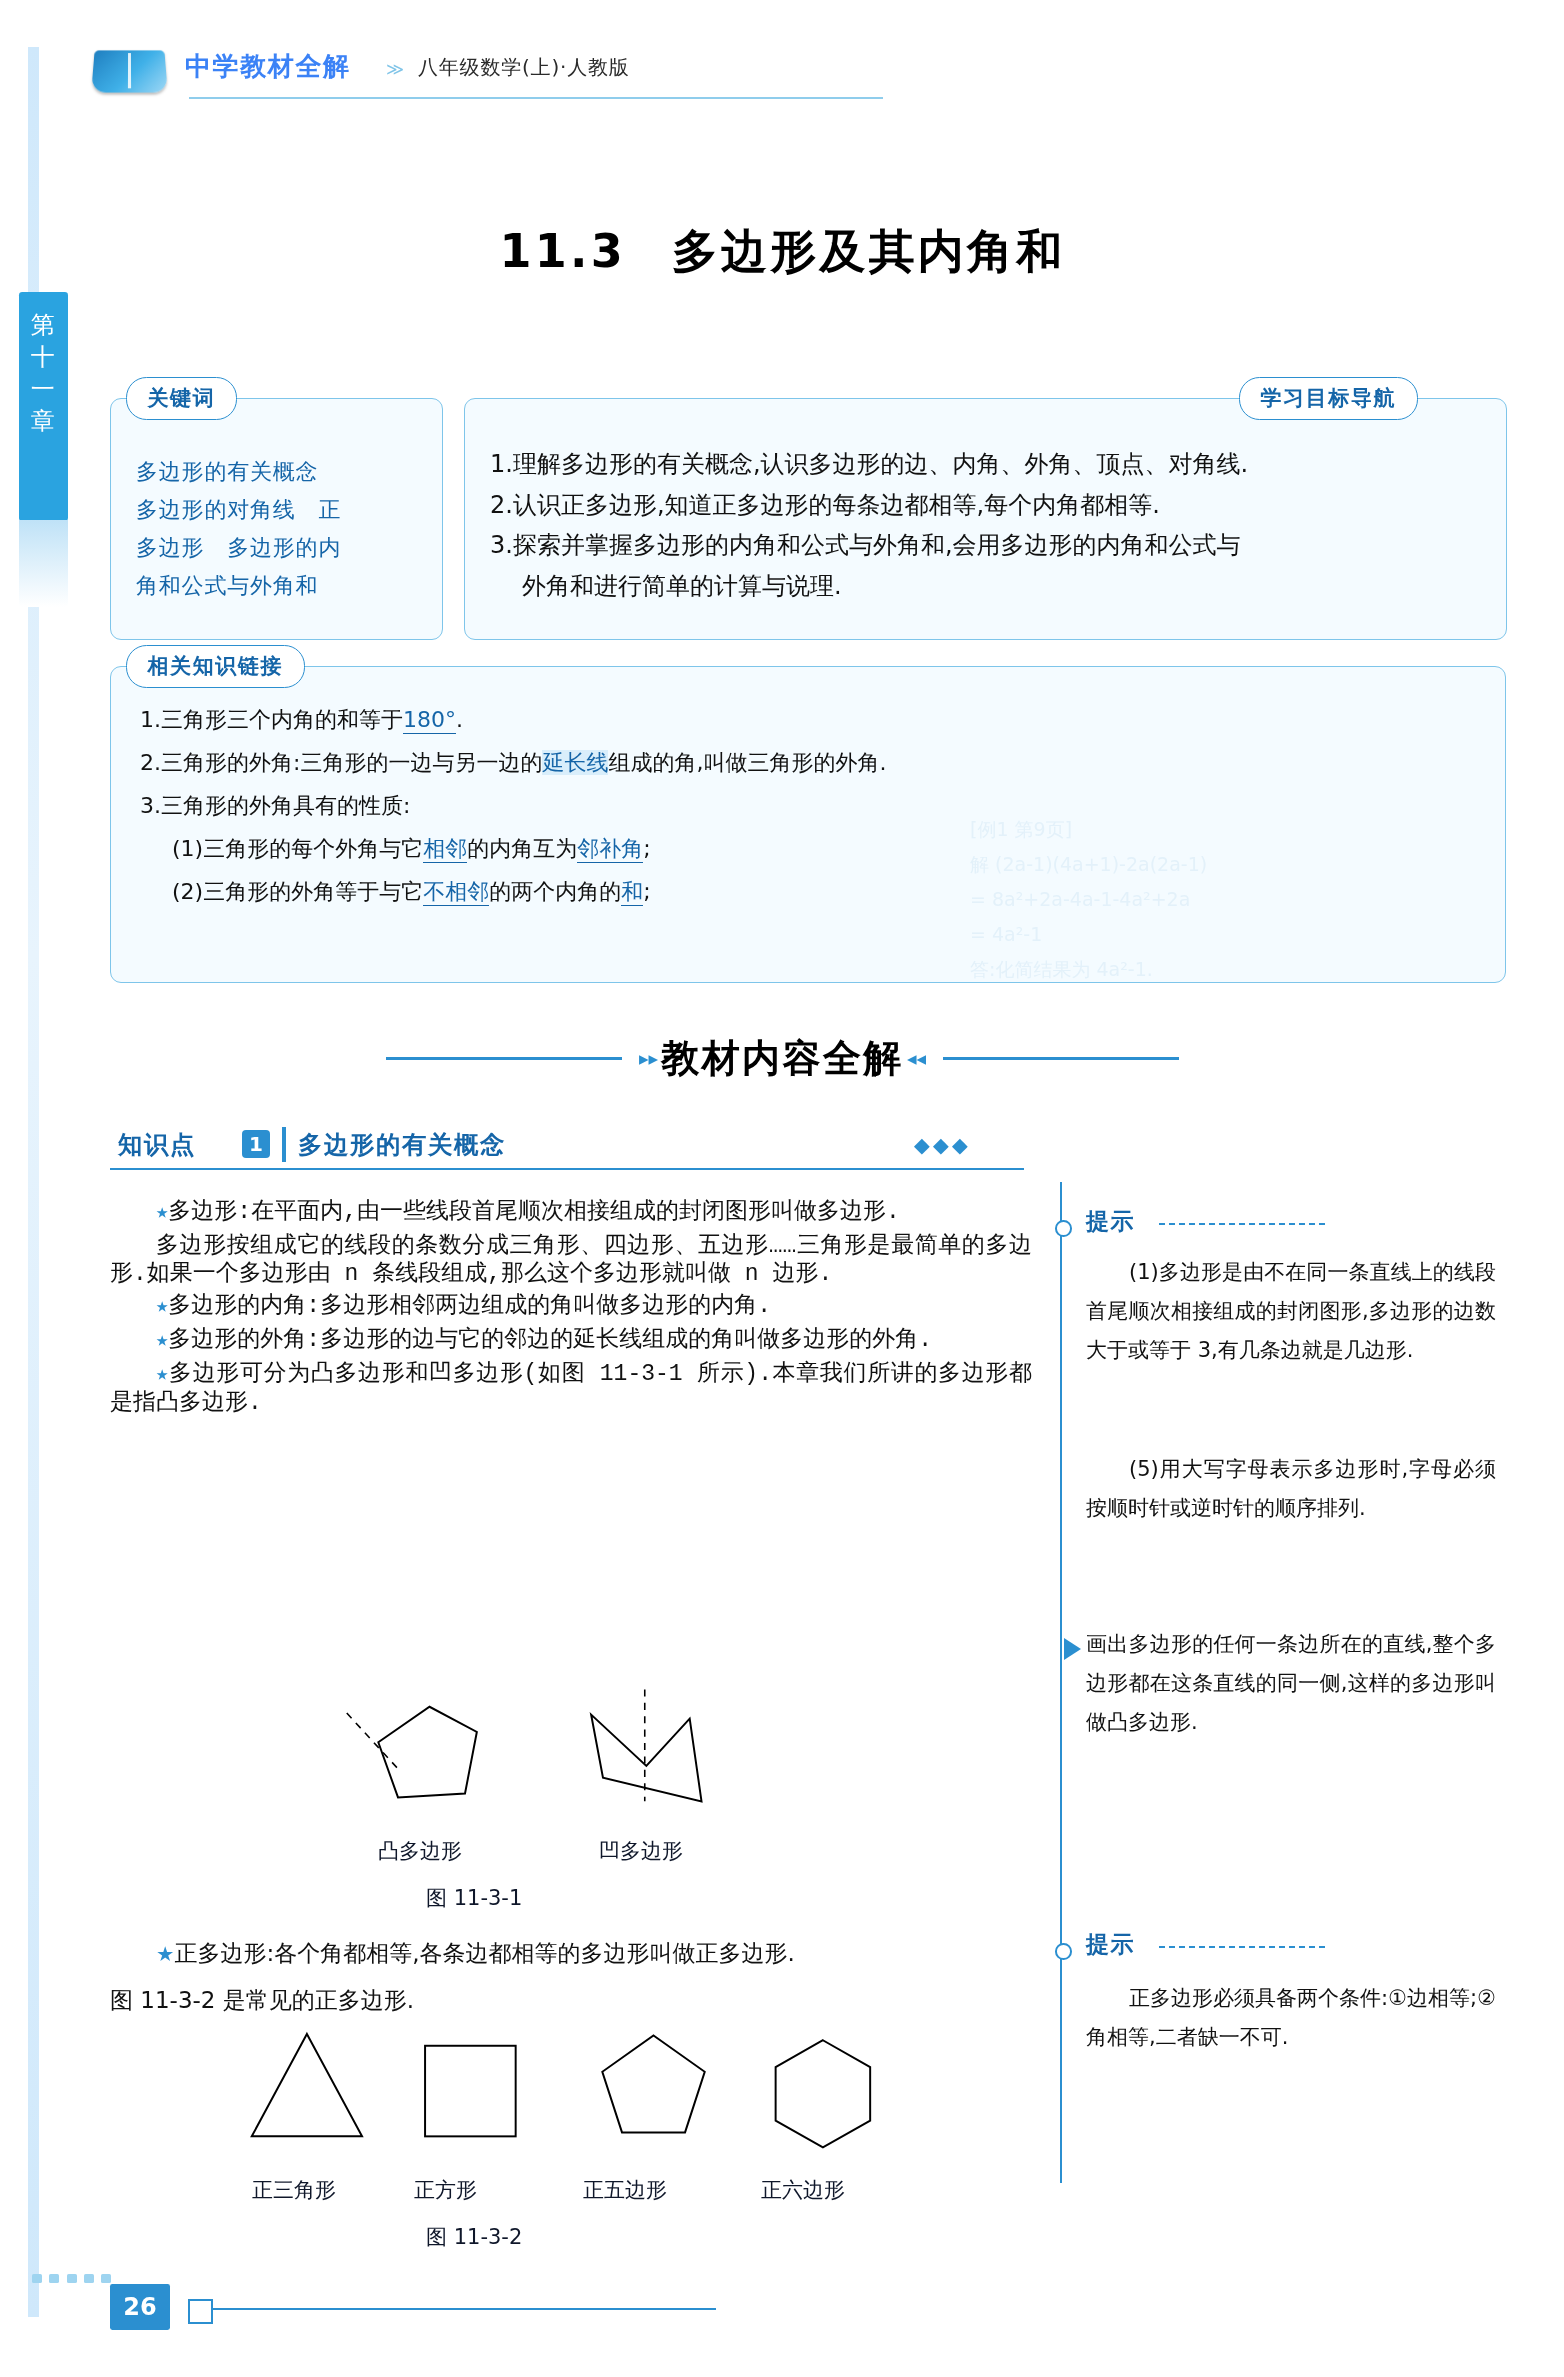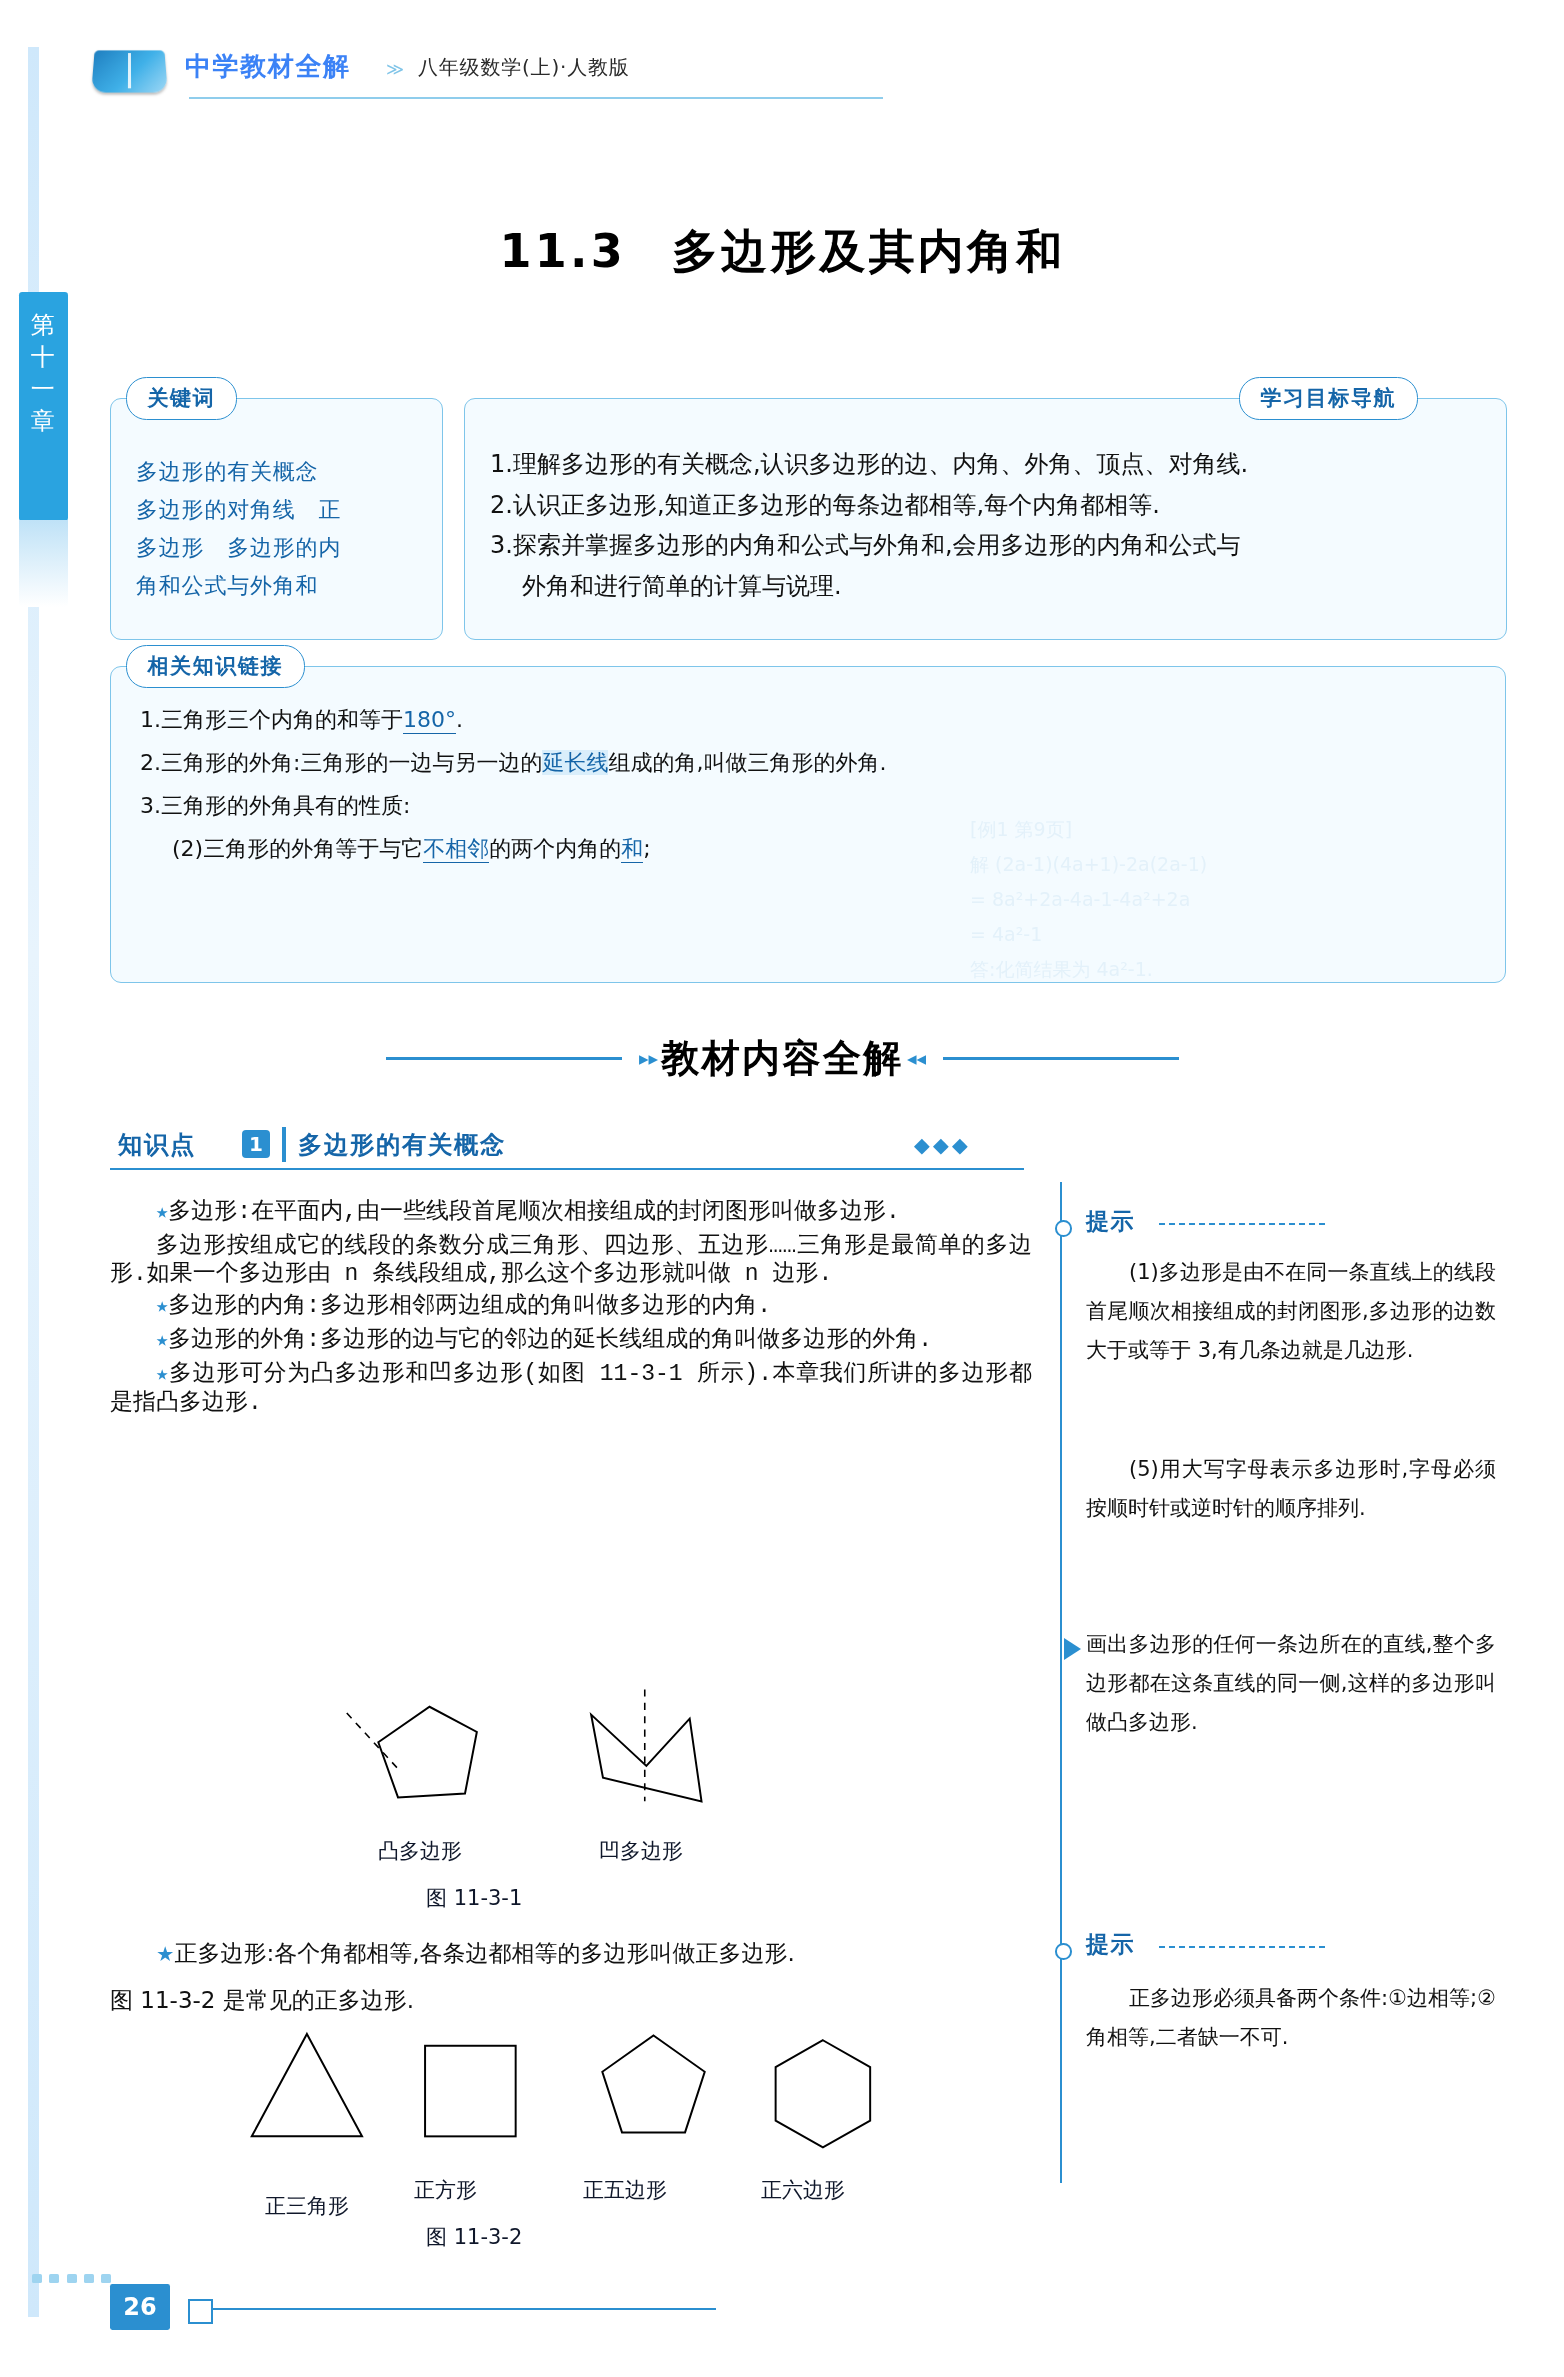--- a/index.html
+++ b/index.html
@@ -525,20 +525,23 @@
   </div>
   <div class="rel-list">
     <div>
       <span>1.三角形三个内角的和等于</span><span class="blue-u">180°</span><span>.</span>
     </div>
     <div>
       <span>2.三角形的外角:三角形的一边与另一边的</span><span class="blue-hl">延长线</span><span>组成的角,叫做三角形的外角.</span>
     </div>
     <div>3.三角形的外角具有的性质:</div>
     <div class="sub">
+      <span>(1)三角形的每个外角与它</span><span class="blue-u">相邻</span><span>的内角互为</span><span class="blue-u">邻补角</span><span>;</span>
+    </div>
+    <div class="sub">
       <span>(2)三角形的外角等于与它</span><span class="blue-u">不相邻</span><span>的两个内角的</span><span class="blue-u">和</span><span>;</span>
     </div>
   </div>
 
   <div class="banner">
     <span class="banner-line-l"></span><span class="tri">▸▸</span><span class="banner-title">教材内容全解</span><span class="tri">◂◂</span><span class="banner-line-r"></span>
   </div>
 
   <div class="kp-wrap">
     <div class="kp-label">知识点</div>
@@ -575,21 +578,21 @@
   </div>
 
   <div style="position:absolute; left:236px; top:2026px; width:709px; height:134px;">
     <svg width="709" height="138" viewBox="0 0 900 175">
       <polygon points="90,10 160,140 20,140" fill="none" stroke="#000" stroke-width="2.5"></polygon>
       <rect x="240" y="25" width="115" height="115" fill="none" stroke="#000" stroke-width="2.5"></rect>
       <polygon points="530,12 595,58 570,135 490,135 465,58" fill="none" stroke="#000" stroke-width="2.5"></polygon>
       <polygon points="745,18 805,52 805,120 745,154 685,120 685,52" fill="none" stroke="#000" stroke-width="2.5"></polygon>
     </svg>
   </div>
-  <div class="fig-cap" style="left:265px; top:2176px; width:166px;margin-top:16px;">正三角形</div>
+  <div class="fig-cap" style="left:252px; top:2176px; width:166px;">正三角形</div>
   <div class="fig-cap" style="left:414px; top:2176px; width:166px;">正方形</div>
   <div class="fig-cap" style="left:583px; top:2176px; width:173px;">正五边形</div>
   <div class="fig-cap" style="left:761px; top:2176px; width:173px;font-family:Liberation Serif, serif;">正六边形</div>
   <div class="fig-cap" style="left:426px; top:2223px; width:284px;">图 11-3-2</div>
 
   <div class="v-divider"></div>
 
   <div class="tip-dot" style="left:1055px; top:1220px;"></div>
   <div class="tip-head" style="left:1086px; top:1206px;">提示</div>
   <div class="tip-dash" style="left:1159px; top:1223px; width:166px;"></div>

